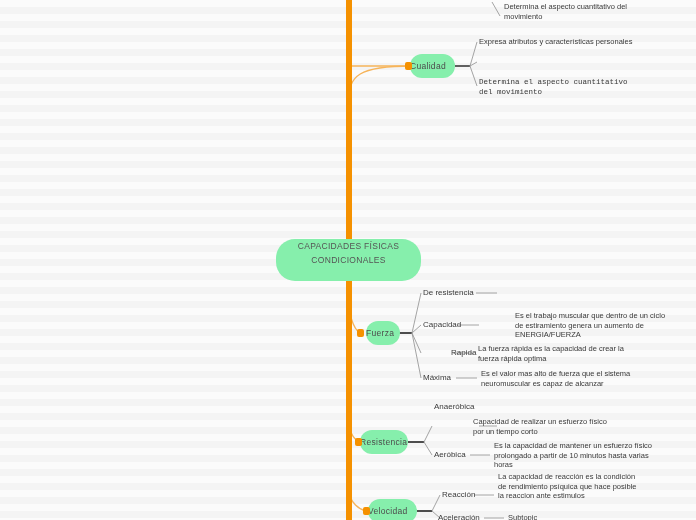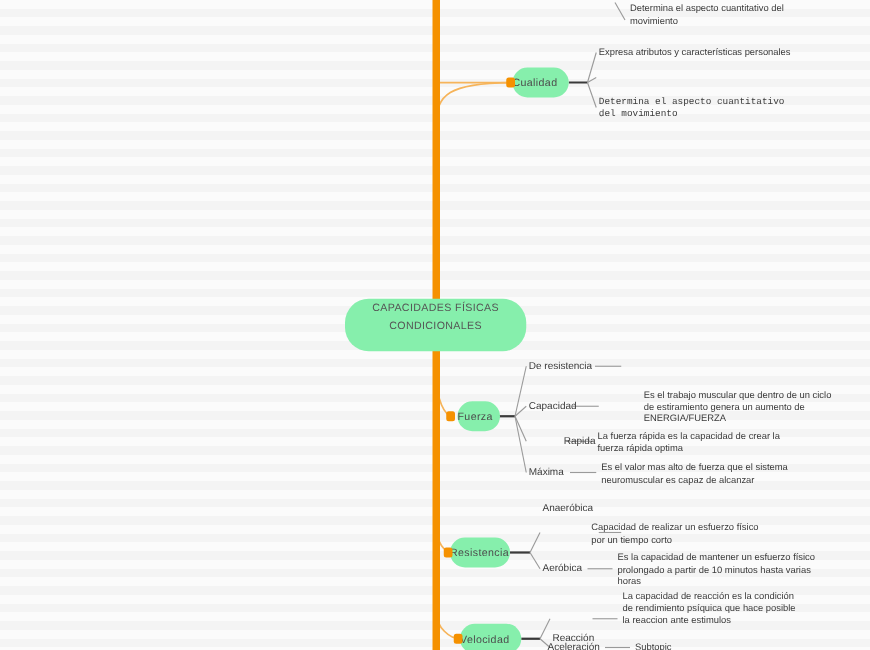--- a/index.html
+++ b/index.html
@@ -160,21 +160,21 @@
 
   <div class="sublabel" style="left:434px;top:402px;">Anaeróbica</div>
   <div class="leaf" style="left:473px;top:417px;width:180px;white-space:pre-line;">Capacidad de realizar un esfuerzo físico
 por un tiempo corto</div>
 
   <div class="sublabel" style="left:434px;top:432px;margin-top:18px;">Aeróbica</div>
   <div class="leaf" style="left:494px;top:441px;width:198px;white-space:pre-line;">Es la capacidad de mantener un esfuerzo físico
 prolongado a partir de 10  minutos hasta varias
 horas</div>
 
-  <div class="sublabel" style="left:442px;top:490px;margin-top:16px;">Reacción</div>
+  <div class="sublabel" style="left:442px;top:490px;">Reacción</div>
   <div class="leaf" style="left:498px;top:472px;width:185px;white-space:pre-line;">La capacidad de reacción es la condición
 de rendimiento psíquica que hace posible
 la reaccion ante estimulos</div>
 
   <div class="sublabel" style="left:438px;top:513px;">Aceleración</div>
   <div class="leaf" style="left:508px;top:513px;width:120px;white-space:pre-line;">Subtopic</div>
 
 </div>
 
 </body></html>

